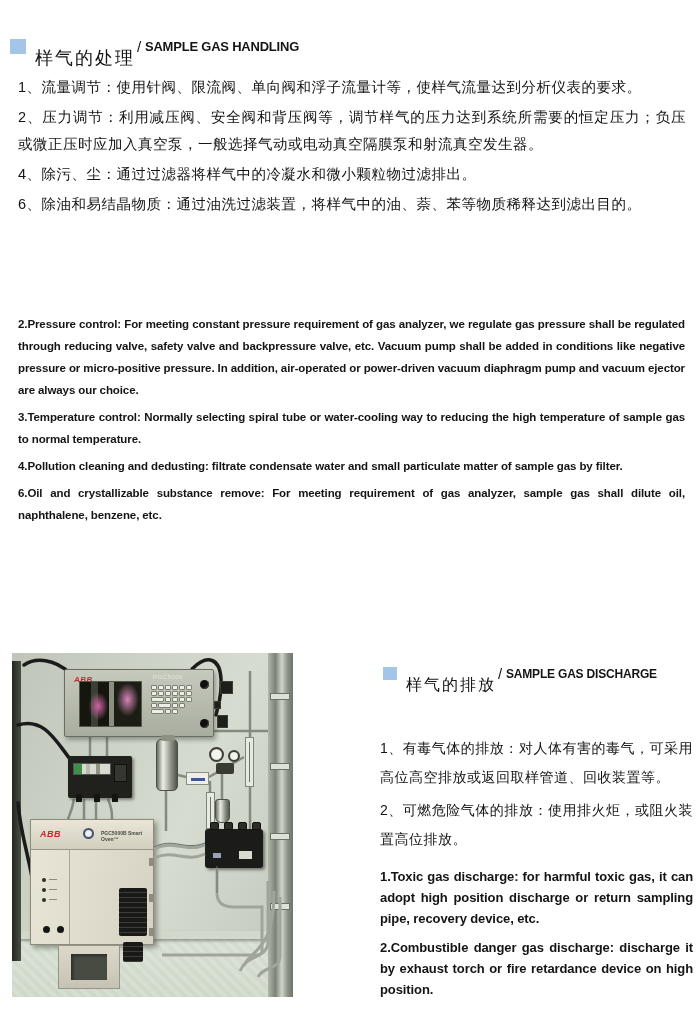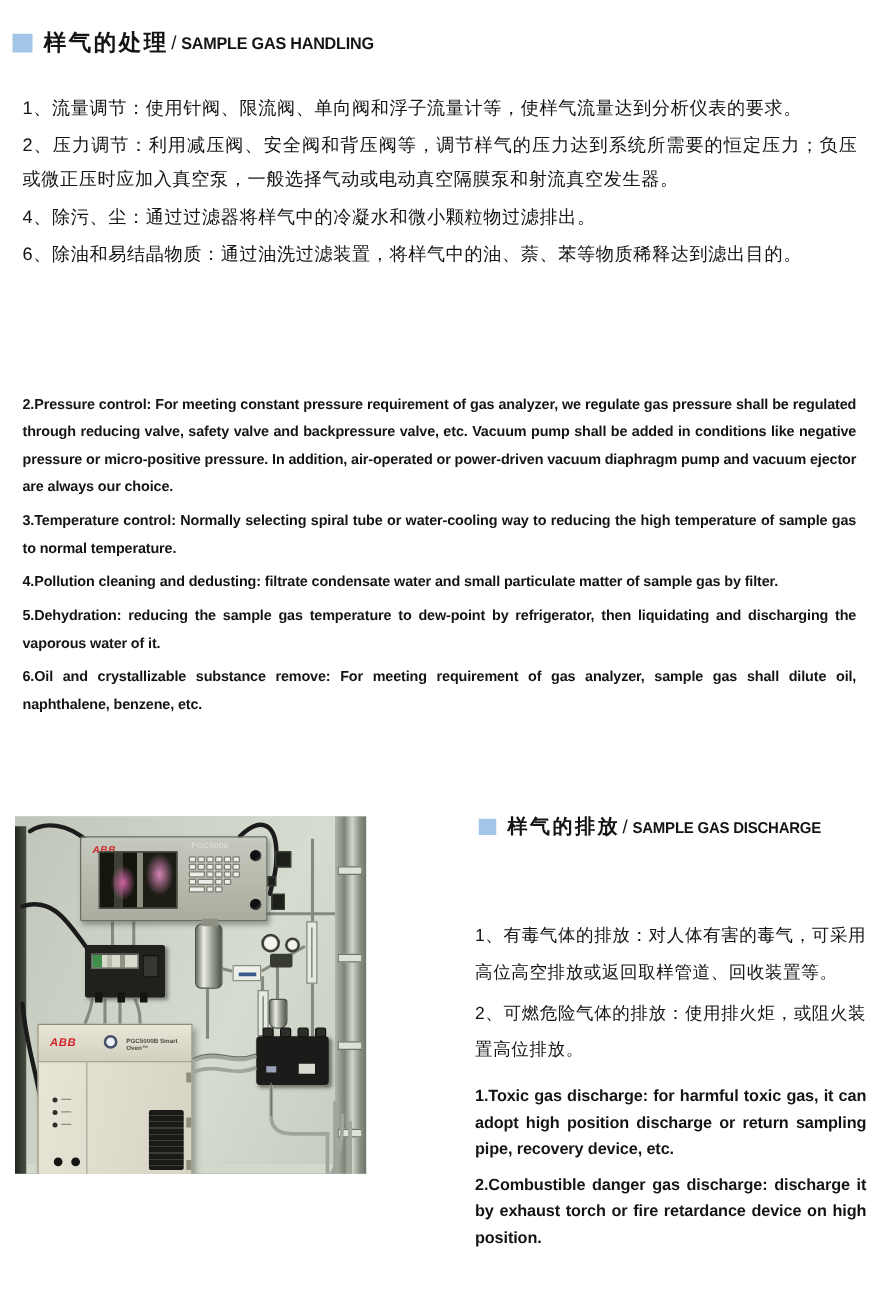--- a/index.html
+++ b/index.html
@@ -2,38 +2,38 @@
 <html><head>
 <meta charset="utf-8">
 <style>
   html,body{margin:0;padding:0;}
   .page{position:relative;width:700px;height:1031px;background:#ffffff;overflow:hidden;
         font-family:"Liberation Sans","DejaVu Sans",sans-serif;color:#141414;}
 
   
   .sec-header{position:absolute;display:flex;align-items:center;}
   .bullet{width:16px;height:15px;background:#a3c6e8;flex:0 0 auto;}
-  .title-zh{font-weight:bold;font-size:18px;letter-spacing:2px;margin-left:9px;white-space:nowrap;}
+  .title-zh{font-weight:normal;font-size:18px;letter-spacing:2px;margin-left:9px;white-space:nowrap;margin-top:24px;}
   .title-slash{font-size:15px;font-weight:400;margin:0 4px 0 2px;}
   .title-en{font-weight:bold;font-size:13.5px;letter-spacing:-0.2px;white-space:nowrap;transform:scaleX(.96);transform-origin:left;}
 
   
   .zh-list{position:absolute;left:18px;top:74px;width:668px;}
   .zh-list p{margin:0 0 3px;font-size:14.5px;line-height:27px;text-align:justify;letter-spacing:.5px;}
   .en-list{position:absolute;left:18px;top:313px;width:667px;}
   .en-list p{margin:0 0 5px;font-size:11.5px;line-height:22px;font-weight:bold;text-align:justify;letter-spacing:-0.1px;}
 
   
   .col2-zh{position:absolute;left:380px;top:734px;width:313px;}
   .col2-zh p{margin:0 0 4px;font-size:14px;line-height:29px;text-align:justify;letter-spacing:.5px;}
   .col2-en{position:absolute;left:380px;top:866px;width:313px;}
   .col2-en p{margin:0 0 8px;font-size:13px;line-height:21px;font-weight:bold;text-align:justify;letter-spacing:-0.1px;}
 
   
-  .photo{position:absolute;left:12px;top:653px;width:281px;height:286px;overflow:hidden;background:#c9d0c3;}
+  .photo{position:absolute;left:12px;top:653px;width:281px;height:344px;overflow:hidden;background:#c9d0c3;}
   .photo *{position:absolute;box-sizing:border-box;}
   .ph-wall{left:0;top:0;width:281px;height:290px;
      background:linear-gradient(115deg,#bfc6b9 0%,#cdd4c7 35%,#d6dcd0 60%,#c3cabd 100%);}
   .ph-floor{left:0;top:283px;width:281px;height:71px;
      background:repeating-linear-gradient(45deg,#b4bcb0 0 4px,#bfc7bb 4px 8px),linear-gradient(#b8c0b4,#aab2a6);
      background-blend-mode:overlay;}
   .ph-floor-edge{left:0;top:278px;width:281px;height:8px;background:#d2d9cc;box-shadow:0 2px 3px rgba(60,65,58,.45);}
   .ph-left-post{left:0;top:8px;width:9px;height:300px;background:linear-gradient(90deg,#22261f,#4a4f45);}
   .ph-right-strip{left:256px;top:0;width:25px;height:354px;
      background:linear-gradient(90deg,#b0b6aa 0,#7d8377 30%,#cfd5c8 55%,#898f83 80%,#6f756a 100%);}
@@ -137,21 +137,20 @@
     <p>1、流量调节：使用针阀、限流阀、单向阀和浮子流量计等，使样气流量达到分析仪表的要求。</p>
     <p>2、压力调节：利用减压阀、安全阀和背压阀等，调节样气的压力达到系统所需要的恒定压力；负压或微正压时应加入真空泵，一般选择气动或电动真空隔膜泵和射流真空发生器。</p>
     <p>4、除污、尘：通过过滤器将样气中的冷凝水和微小颗粒物过滤排出。</p>
     <p>6、除油和易结晶物质：通过油洗过滤装置，将样气中的油、萘、苯等物质稀释达到滤出目的。</p>
   </div>
 
   <div class="en-list">
     <p>2.Pressure control: For meeting constant pressure requirement of gas analyzer, we regulate gas pressure shall be regulated through reducing valve, safety valve and backpressure valve, etc. Vacuum pump shall be added in conditions like negative pressure or micro-positive pressure. In addition, air-operated or power-driven vacuum diaphragm pump and vacuum ejector are always our choice.</p>
     <p>3.Temperature control: Normally selecting spiral tube or water-cooling way to reducing the high temperature of sample gas to normal temperature.</p>
     <p>4.Pollution cleaning and dedusting: filtrate condensate water and small particulate matter of sample gas by filter.</p>
-    <p>5.Dehydration: reducing the sample gas temperature to dew-point by refrigerator, then liquidating and discharging the vaporous water of it.</p>
     <p>6.Oil and crystallizable substance remove: For meeting requirement of gas analyzer, sample gas shall dilute oil, naphthalene, benzene, etc.</p>
   </div>
 
   <div class="photo">
     <div class="ph-wall"></div>
     <div class="ph-floor"></div>
     <div class="ph-floor-edge"></div>
     <div class="ph-left-post"></div>
     <div class="ph-right-strip">
       <i style="top:40px"></i>

